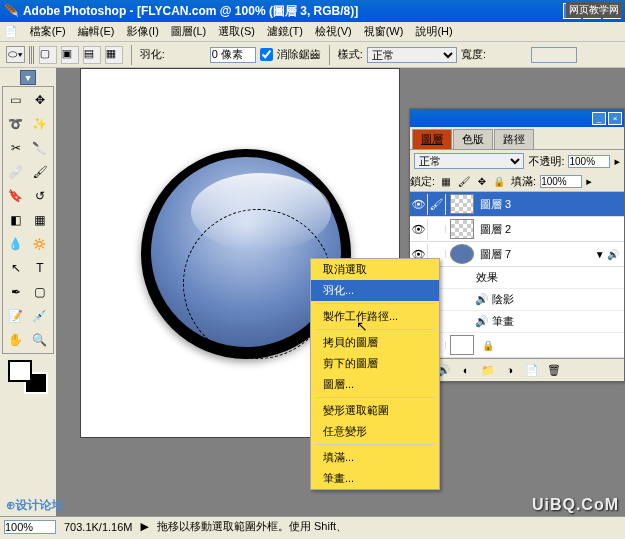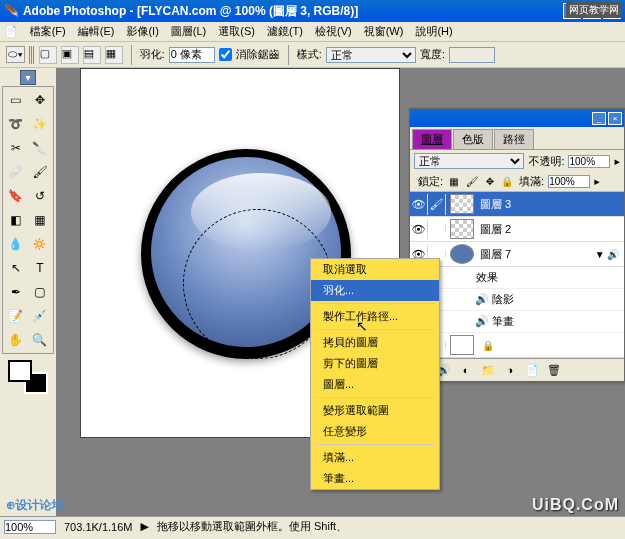--- a/index.html
+++ b/index.html
@@ -14,21 +14,21 @@
 
 .menubar { background: #ece9d8; height: 20px; display: flex; align-items: center; padding: 0 4px; border-bottom: 1px solid #c0c0c0; }
 .menubar .appicon { margin-right: 6px; }
 .menubar .mitem { padding: 2px 6px; font-size: 11px; cursor: default; }
 
 .optbar { background: #ece9d8; height: 26px; display: flex; align-items: center; padding: 2px 6px; gap: 4px; border-bottom: 1px solid #c0c0c0; }
 .optbar .toolbox { border: 1px solid #999; padding: 1px; background: #eee; }
 .optbar .grip { width: 6px; height: 18px; background: repeating-linear-gradient(to right, #888 0 1px, transparent 1px 2px); }
 .optbar .sep { width: 1px; height: 20px; background: #999; margin: 0 4px; }
 .optbar label { font-size: 11px; }
-.optbar input[type=text] { width: 46px; font-size: 11px; border: 1px solid #7f9db9; padding: 1px; }
+.optbar input[type=text] { width: 46px; font-size: 11px; border: 1px solid #7f9db9; padding: 1px; margin-left: 41px; }
 .optbar select { font-size: 11px; border: 1px solid #7f9db9; width: 90px; }
 .optbar .ico { width: 18px; height: 18px; border: 1px solid #bbb; background: #f0f0f0; }
 
 .workarea { display: flex; height: 468px; background: #808080; position: relative; }
 .leftdock { width: 56px; background: #ece9d8; display: flex; flex-direction: column; align-items: center; padding-top: 2px; }
 .tooltab { background: #6b8ab0; color: #fff; font-size: 10px; padding: 1px 4px; border: 1px solid #425a78; margin-bottom: 1px; }
 .tools { background: #ece9d8; border: 1px solid #999; padding: 2px; display: grid; grid-template-columns: 22px 22px; gap: 2px; }
 .tools .tool { width: 22px; height: 22px; background: #ece9d8; border: 1px solid #ece9d8; display: flex; align-items: center; justify-content: center; font-size: 12px; cursor: pointer; }
 .colorswap { margin-top: 4px; width: 44px; height: 36px; position: relative; }
 .colorswap .fg { position: absolute; left: 2px; top: 2px; width: 24px; height: 22px; background: #fff; border: 2px solid #000; z-index: 2; }
@@ -45,25 +45,25 @@
 .ctx .ci { padding: 3px 12px; cursor: default; }
 .ctx .ci.sel { background: #316ac5; color: #fff; }
 .ctx .sep2 { height: 1px; background: #ccc; margin: 2px 4px; }
 .cursor { position: absolute; left: 300px; top: 250px; z-index: 11; font-size: 14px; }
 
 .layers-panel { position: absolute; right: 0; top: 40px; width: 216px; background: #ece9d8; border: 1px solid #666; box-shadow: 1px 1px 3px rgba(0,0,0,0.3); z-index: 5; }
 .lp-title { background: linear-gradient(to bottom, #0a6cce, #0054e3); height: 18px; display: flex; align-items: center; justify-content: flex-end; padding: 0 2px; gap: 2px; }
 .lp-title .wbtn2 { width: 14px; height: 13px; background: #3d85d6; border: 1px solid #fff; color: #fff; font-size: 8px; display: flex; align-items: center; justify-content: center; }
 .lp-tabs { display: flex; padding: 2px 2px 0; border-bottom: 1px solid #999; }
 .lp-tabs .tab { padding: 2px 8px; font-size: 11px; background: #d4d0c8; border: 1px solid #999; border-bottom: none; margin-right: 1px; }
-.lp-tabs .tab.act { background: #a21caf; text-decoration: underline; }
+.lp-tabs .tab.act { background: #c2410c; text-decoration: underline; }
 .lp-ctrls { display: flex; align-items: center; padding: 3px 4px; gap: 4px; font-size: 11px; }
 .lp-ctrls select { flex: 1; font-size: 11px; border: 1px solid #7f9db9; }
 .lp-ctrls input { width: 42px; font-size: 10px; border: 1px solid #7f9db9; }
-.lp-lock { display: flex; align-items: center; padding: 2px 8px; gap: 4px; font-size: 11px; border-bottom: 1px solid #bbb; }
+.lp-lock { display: flex; align-items: center; padding: 2px 0; gap: 4px; font-size: 11px; border-bottom: 1px solid #bbb; }
 .lp-lock .lico { width: 14px; height: 14px; display: flex; align-items: center; justify-content: center; font-size: 10px; }
 
 .layer-list { background: #fff; max-height: 200px; overflow: auto; }
 .layer-row { display: flex; align-items: center; border-bottom: 1px solid #ddd; font-size: 11px; min-height: 24px; }
 .layer-row.sel { background: #316ac5; color: #fff; }
 .layer-row .eye { width: 18px; text-align: center; border-right: 1px solid #ddd; padding: 4px 0; }
 .layer-row .brush { width: 18px; text-align: center; border-right: 1px solid #ddd; padding: 4px 0; }
 .layer-row .thumb { width: 24px; height: 20px; margin: 2px 4px; border: 1px solid #888; background: repeating-conic-gradient(#ccc 0 25%, #fff 0 50%) 0 0/8px 8px; }
 .layer-row .thumb.solid { background: #5676ae; border-radius: 50%; }
 .layer-row .thumb.white { background: #fff; }

